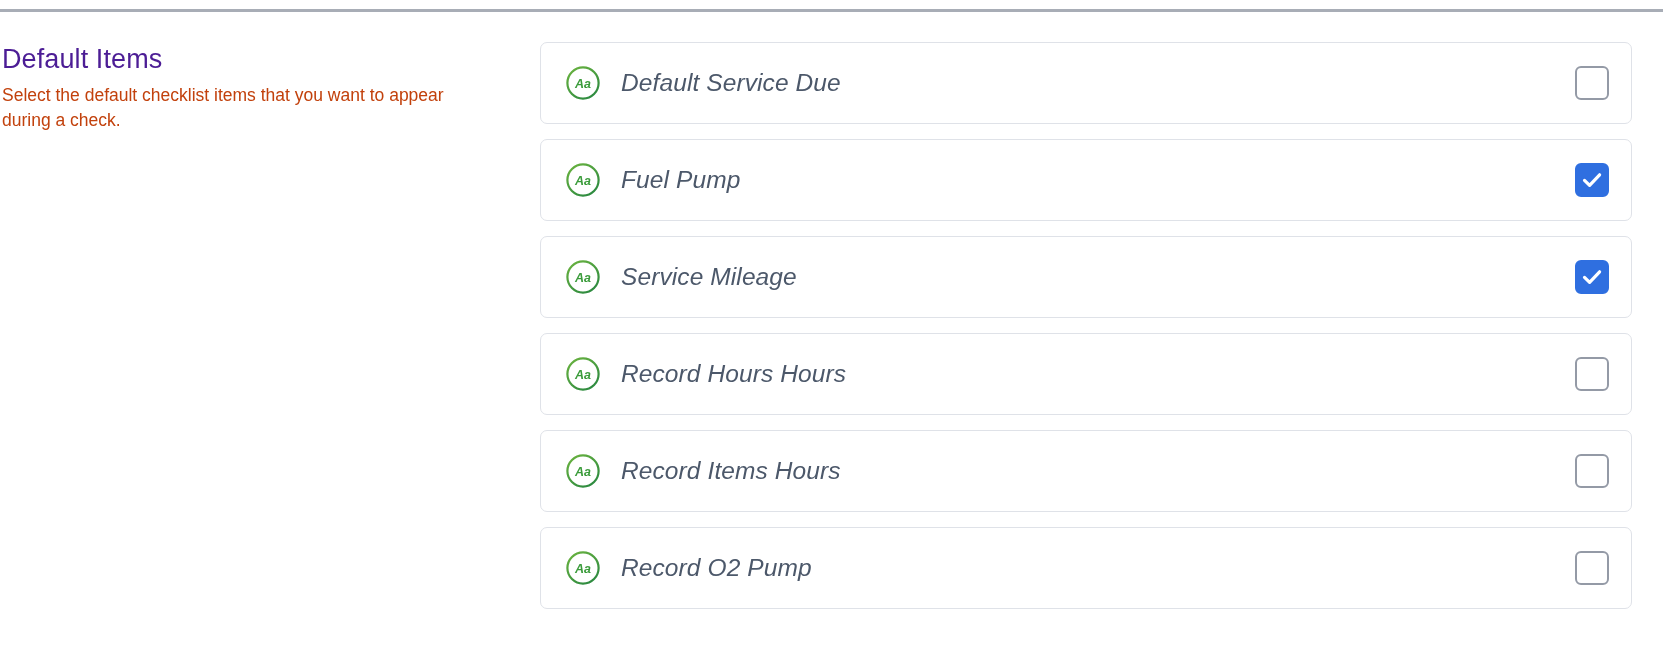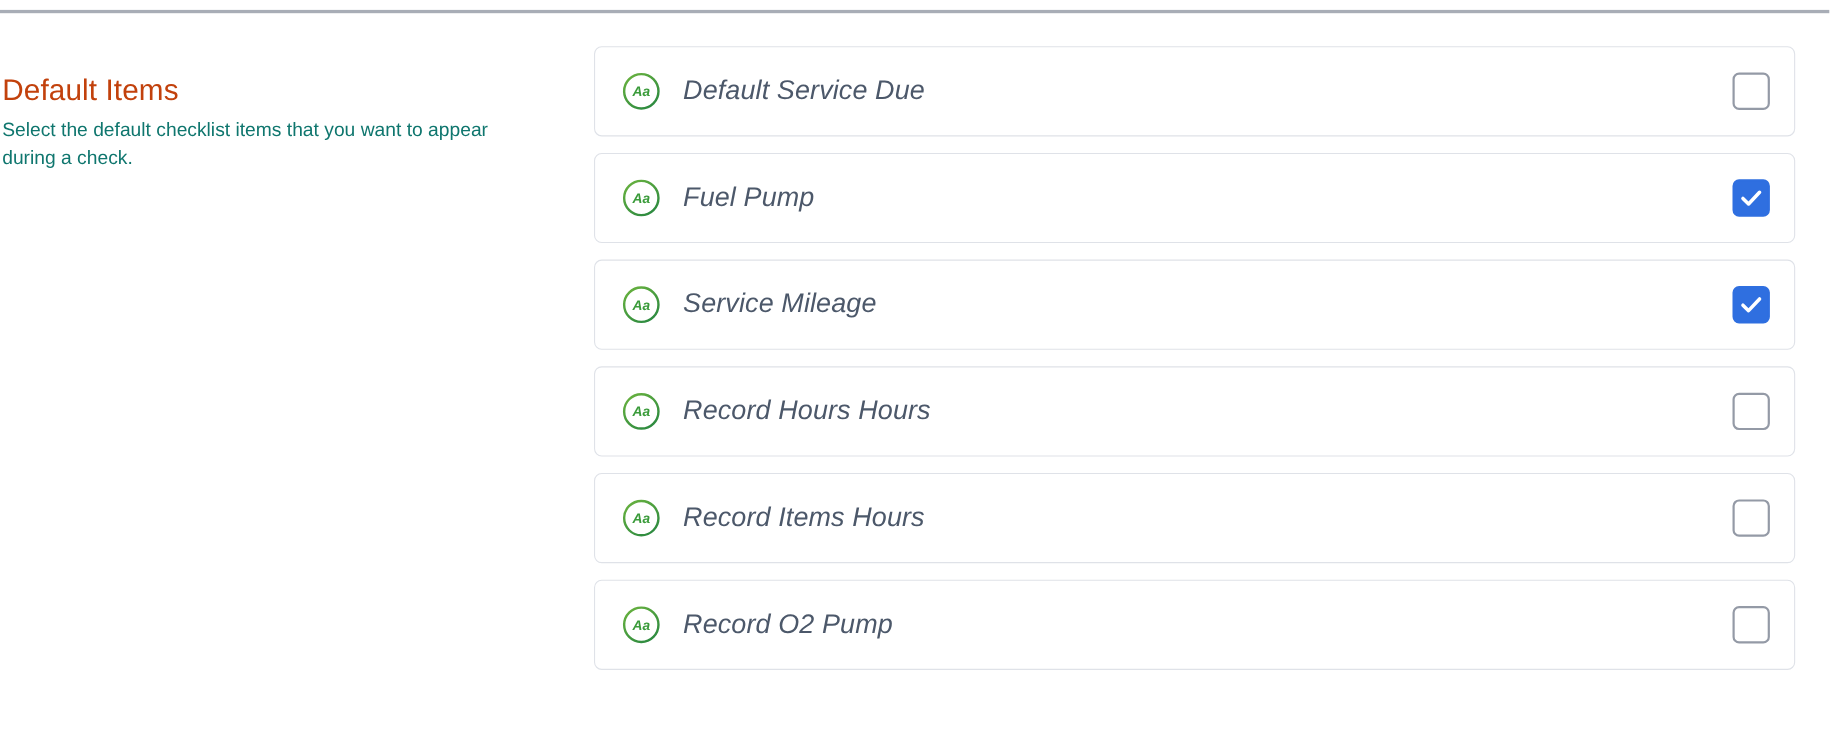--- a/index.html
+++ b/index.html
@@ -41,31 +41,30 @@
 
   .left-col {
     width: 540px;
     padding-left: 2px;
     flex: 0 0 540px;
   }
 
   .section-title {
     font-size: 27px;
     font-weight: 400;
-    color: #c2410c;
+    color: #4c1d95;
     letter-spacing: 0.1px;
     line-height: 34px;
-    margin-top: 23px;
   }
 
   .section-desc {
     margin-top: 7px;
     font-size: 17.5px;
     font-weight: 400;
-    color: #0f766e;
+    color: #c2410c;
     line-height: 25px;
     max-width: 470px;
   }
 
   .right-col {
     flex: 1 1 auto;
     padding-right: 8px;
   }
 
   

